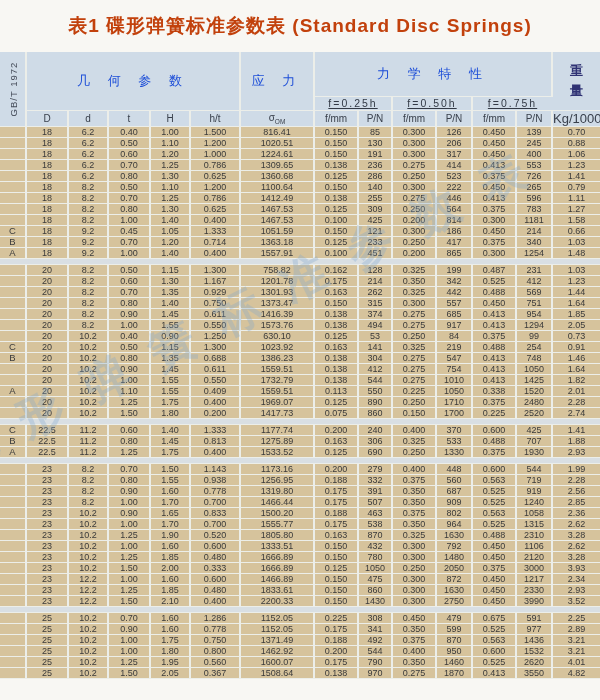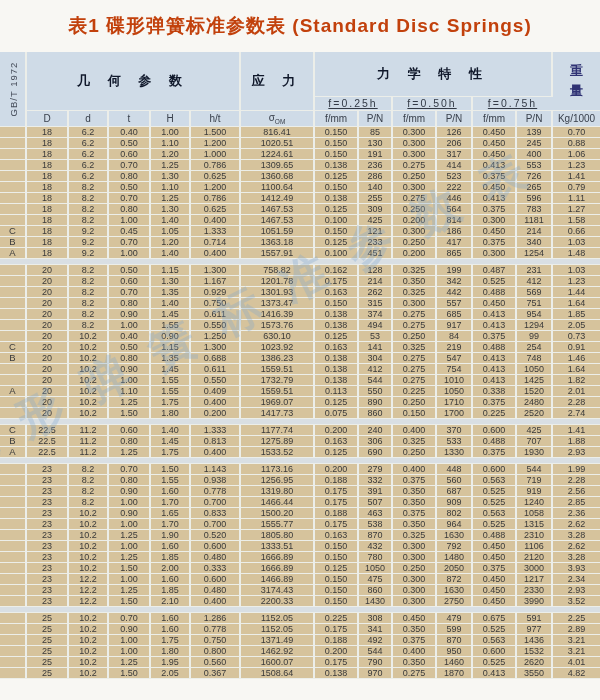--- a/index.html
+++ b/index.html
@@ -15,31 +15,31 @@
   table { width:600px; border-collapse:collapse; table-layout:fixed; }
   col.c-let{width:26px;} col.c-D{width:42px;} col.c-d{width:40px;} col.c-t{width:42px;}
   col.c-H{width:40px;} col.c-ht{width:50px;} col.c-sig{width:74px;}
   col.c-f{width:44px;} col.c-p{width:34px;} col.c-p2{width:36px;} col.c-kg{width:48px;}
   th, td { border-right:2px solid #eceee9; border-bottom:1px solid #eceee9; padding:0; text-align:center; }
   th:last-child, td:last-child { border-right:none; }
   thead th { background:#cfdbe7; font-weight:normal; }
   tr.h1 th { height:44px; }
   tr.h2 th { height:14px;text-decoration:underline; }
   tr.h3 th { height:16px; }
-  .grp-cn { font-size:13px; font-weight:bold; color:#0f172a; letter-spacing:7px; }
+  .grp-cn { font-size:13px; font-weight:normal; color:#1d4ed8; letter-spacing:7px; }
   .vert { position:relative; }
   .vert span {
     position:absolute; left:50%; top:50%; transform:translate(-50%,-50%) rotate(-90deg);
     font-size:9.5px; color:#444b58; white-space:nowrap; letter-spacing:1px;
   }
   .defl { font-size:10.5px; color:#333a46; letter-spacing:2px; }
   .colname { font-size:10px; color:#39404c; }
   .sig-sub { font-size:6.5px; vertical-align:sub; }
   .weight div { display:block; font-size:13px; font-weight:bold; color:#2f3274; line-height:1.5; }
-  .kgunit { font-size:10px; color:#39404c; }
+  .kgunit { font-size:13px; color:#39404c; }
   tbody td {
     background:#d6c39c; height:10px; line-height:10px;
     font-size:9px; color:#3a3a3a;
   }
   tbody td.lc { font-size:9.5px; color:#3c3c3c; }
   tr.sep td { background:#d9dfe3; height:6px; border-right:none; }
   .watermark {
     position:absolute; top:430px; left:-60px; z-index:5;
     transform:rotate(-27deg); transform-origin:left top;
     font-size:46px; font-weight:bold; letter-spacing:28px; white-space:nowrap;
@@ -752,21 +752,21 @@
         <td>1217</td>
         <td>2.34</td>
       </tr>
       <tr>
         <td class="lc"></td>
         <td>23</td>
         <td>12.2</td>
         <td>1.25</td>
         <td>1.85</td>
         <td>0.480</td>
-        <td>3174.43</td>
+        <td>1833.61</td>
         <td>0.150</td>
         <td>860</td>
         <td>0.300</td>
         <td>1630</td>
         <td>0.450</td>
         <td>2330</td>
         <td>2.93</td>
       </tr>
       <tr>
         <td class="lc"></td>

